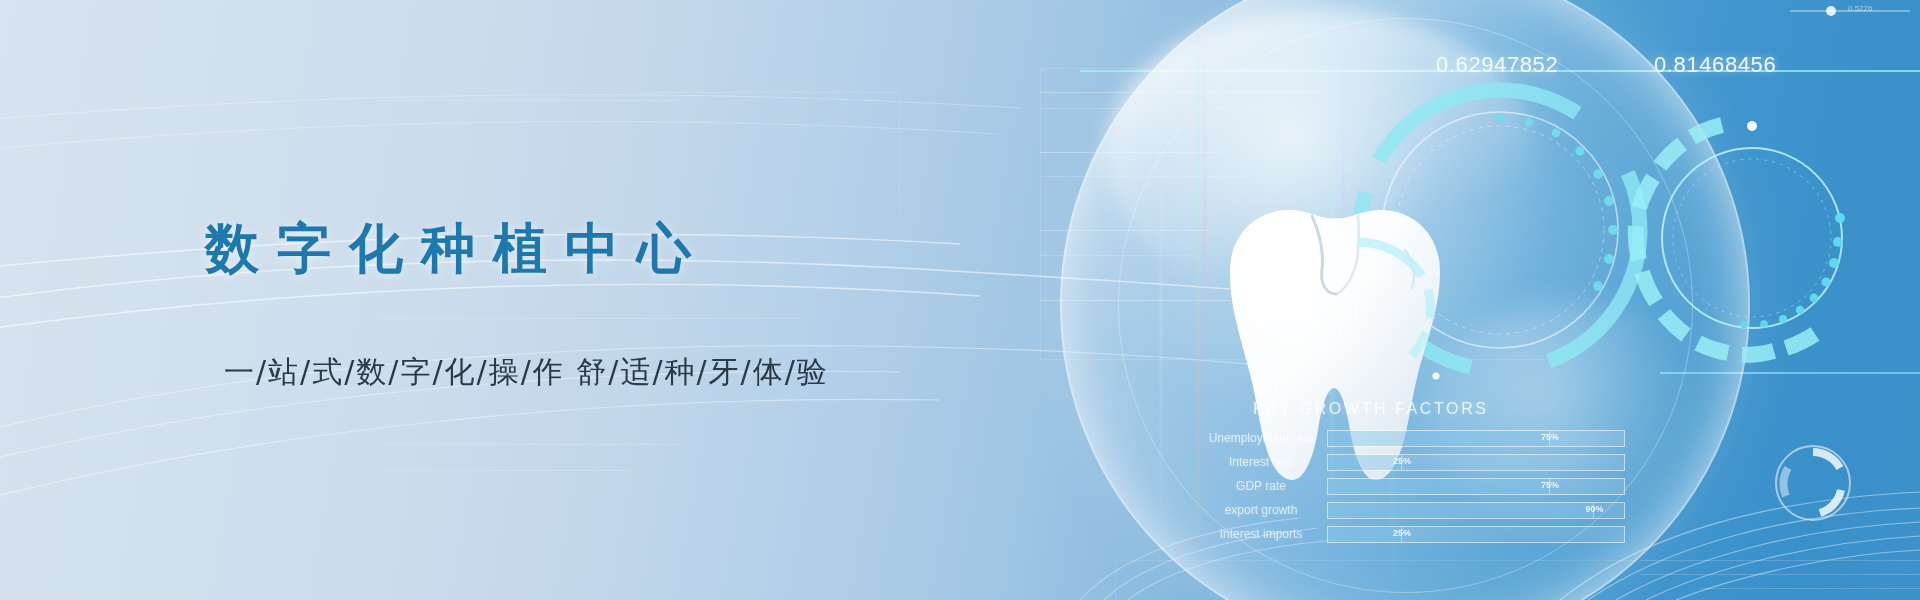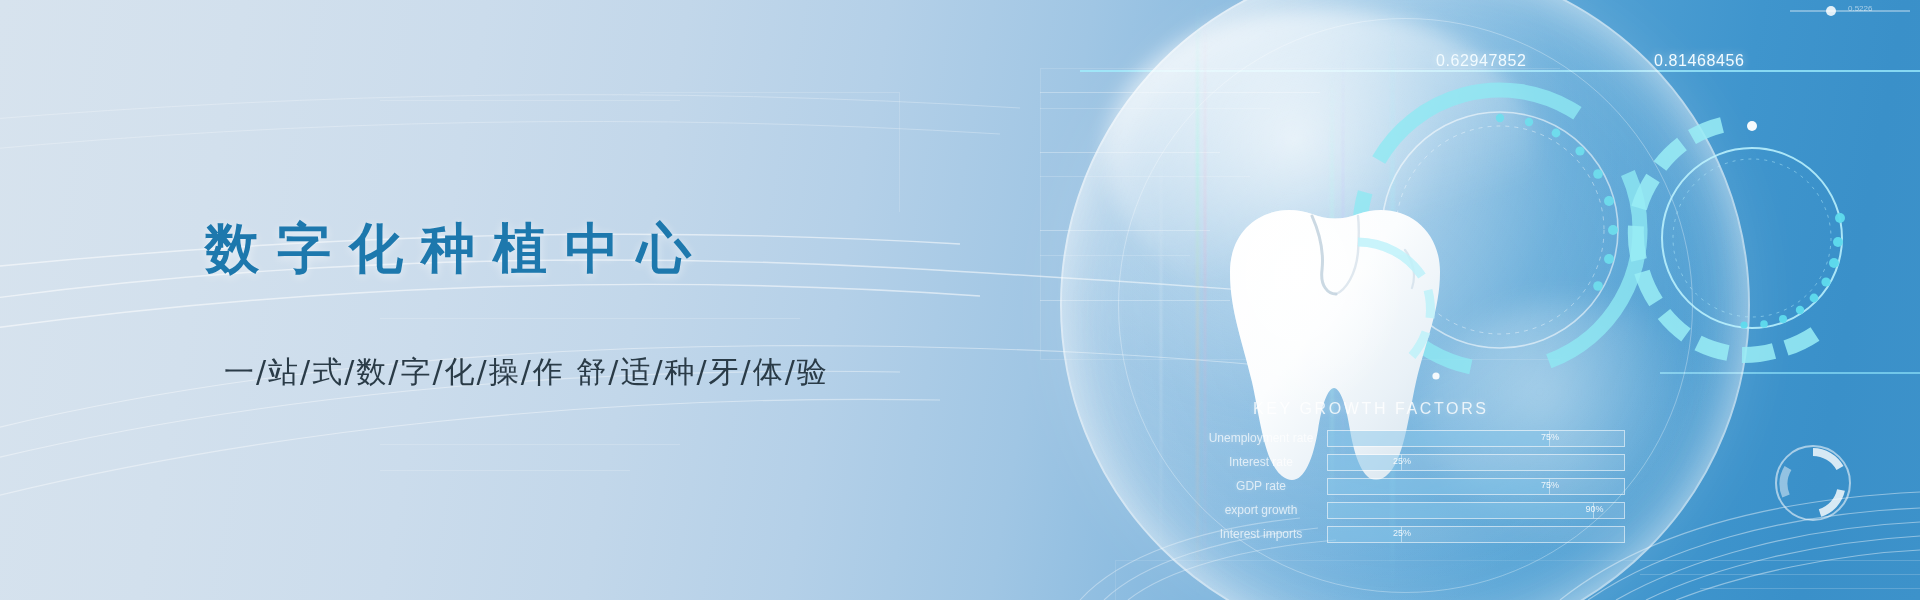--- a/index.html
+++ b/index.html
@@ -59,39 +59,40 @@
 
   
   .streak{position:absolute;top:0;width:3px;height:600px;filter:blur(1px);opacity:.55;}
 
   
   .tooth{position:absolute;left:1200px;top:190px;width:270px;height:300px;}
 
   
   .hud{position:absolute;}
   .hud-readout{
-    position:absolute;color:#f2fbff;font-size:16px;letter-spacing:.6px;
+    position:absolute;color:#f2fbff;font-size:22px;letter-spacing:.6px;
     text-shadow:0 0 8px rgba(255,255,255,.55);white-space:nowrap;
   }
 
   
   .kgf{position:absolute;left:1195px;top:400px;width:430px;}
   .kgf-title{
     color:rgba(255,255,255,.80);font-size:16px;letter-spacing:2.6px;
     margin:0 0 10px 58px;text-shadow:0 0 6px rgba(255,255,255,.35);
   }
   .kgf-row{display:flex;align-items:center;height:20px;margin-bottom:4px;}
   .kgf-label{
     width:132px;flex:none;color:rgba(255,255,255,.70);font-size:12px;
     text-align:center;white-space:nowrap;text-shadow:0 0 5px rgba(255,255,255,.30);
   }
   .kgf-bar{
     position:relative;flex:1;height:17px;
     border:1px solid rgba(255,255,255,.55);
     background:rgba(255,255,255,.10);
+    font-weight:bold;
   }
   .kgf-fill{
     position:absolute;left:0;top:0;bottom:0;
     background:rgba(120,190,230,.42);
     border-right:1px solid rgba(255,255,255,.45);
   }
   .kgf-pct{
     position:absolute;top:1px;font-size:9px;color:rgba(255,255,255,.85);
     transform:translateX(-50%);
   }

